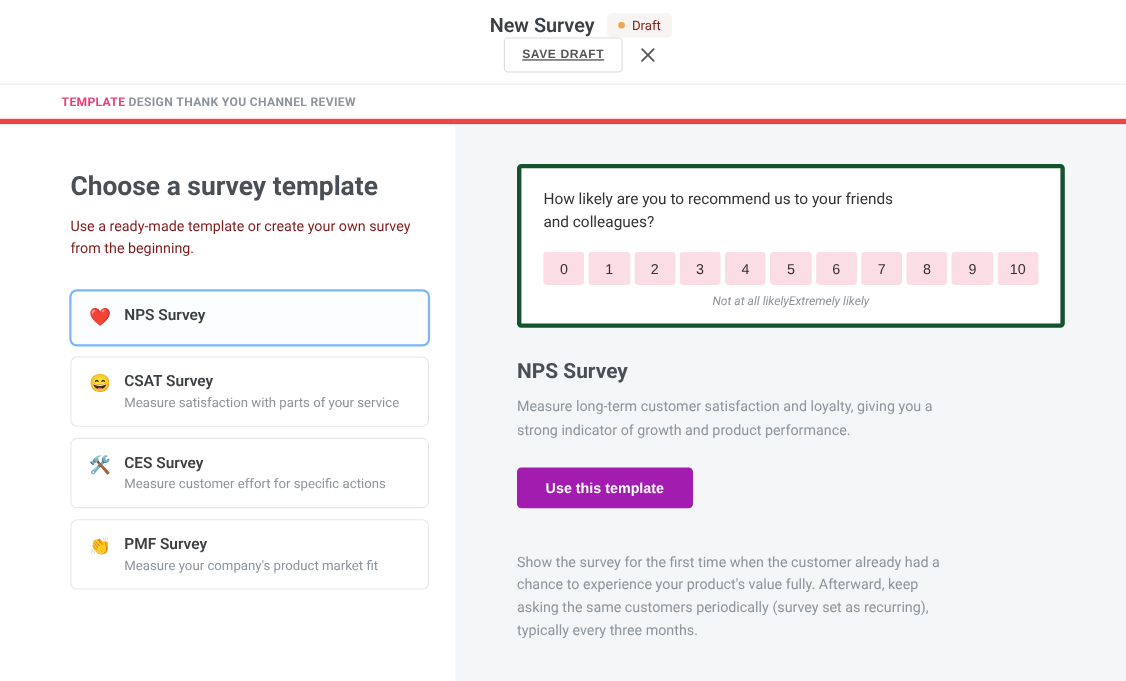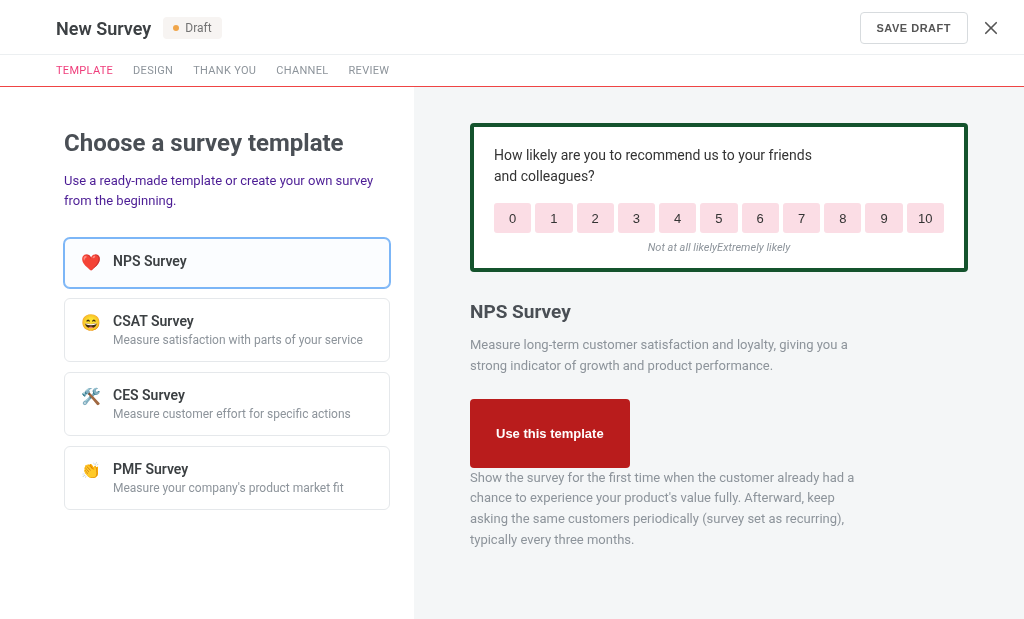--- a/index.html
+++ b/index.html
@@ -10,47 +10,48 @@
     width: 1024px;
     height: 619px;
     overflow: hidden;
   }
   .topbar {
     display: flex;
     align-items: center;
     justify-content: space-between;
     padding: 12px 24px 10px 56px;
     border-bottom: 1px solid #eceff1;
+    flex-direction: column;
   }
   .topbar-left { display: flex; align-items: center; gap: 12px; }
   .page-title { font-size: 18px; font-weight: 600; color: #3c4043; }
   .badge {
     display: inline-flex; align-items: center; gap: 6px;
-    background: #f7f4f2; color: #737373; font-size: 12px;
+    background: #f7f4f2; color: #7f1d1d; font-size: 12px;
     padding: 4px 10px; border-radius: 4px;
   }
   .badge-dot { width:6px; height:6px; border-radius:50%; background:#f0a54a; display:inline-block; }
-  .topbar-right { display:flex; align-items:center; gap:14px; }
+  .topbar-right { display:flex; align-items:center; gap:14px;text-decoration:underline; }
   .btn-save {
     border:1px solid #d7dbde; background:#fff; color:#555; font-size:11px;
     font-weight:600; letter-spacing:0.5px; padding:9px 16px; border-radius:4px; cursor:pointer;
   }
   .close-icon { width:18px; height:18px; cursor:pointer; color:#555; }
   .close-icon svg { width:100%; height:100%; }
   .tabs {
-    display:flex; gap:20px; padding:9px 24px 9px 56px;
-    border-bottom:1px solid #ef4444; font-size:11px; font-weight:400;
+    display:flex; gap:3px; padding:9px 24px 9px 56px;
+    border-bottom:5px solid #ef4444; font-size:11px; font-weight:700;
     letter-spacing:0.3px; color:#8d949b;
   }
   .tab { cursor:pointer; }
   .tab.active { color:#ef3d7b; }
   .main { display:flex; height: calc(619px - 76px); }
   .left-panel { width:414px; padding:42px 24px 24px 64px; background:#fff; }
   .lp-heading { font-size:24px; font-weight:700; color:#4a4f55; margin-bottom:14px; }
-  .lp-sub { font-size:13px; color:#4c1d95; line-height:1.5; margin-bottom:28px; max-width:310px; }
+  .lp-sub { font-size:13px; color:#7f1d1d; line-height:1.5; margin-bottom:28px; max-width:310px; }
   .tpl-card {
     border:1px solid #e5e8eb; border-radius:6px; padding:14px 16px;
     display:flex; gap:12px; align-items:flex-start; cursor:pointer; margin-bottom:10px;
   }
   .tpl-card.selected { border:1px solid #7cb6f7; background:#fbfdff; box-shadow:0 0 0 1px #7cb6f7; }
   .tpl-icon { width:20px; height:20px; font-size:16px; line-height:20px; text-align:center; flex-shrink:0; }
   .tpl-body { flex:1; }
   .tpl-title { font-size:14px; font-weight:600; color:#3c4043; margin-bottom:4px; }
   .tpl-desc { font-size:12px; color:#8d949b; }
   .create-card {
@@ -65,22 +66,22 @@
   .pv-question { font-size:14px; color:#333; margin-bottom:16px; line-height:1.5; max-width:320px; }
   .scale-row { display:flex; gap:4px; margin-bottom:8px; }
   .scale-btn {
     flex:1; height:30px; background:#fbdde5; color:#333; border:none; border-radius:3px;
     font-size:13px; cursor:pointer; display:flex; align-items:center; justify-content:center;
   }
   .scale-labels { display:flex; justify-content:center; font-size:11px; font-style:italic; color:#8d949b; }
   .rp-heading { font-size:19px; font-weight:700; color:#4a4f55; margin-bottom:12px; }
   .rp-body { font-size:13px; color:#8d949b; line-height:1.6; margin-bottom:22px; max-width:400px; }
   .btn-use {
-    background:#b91c1c; color:#fff; border:none; border-radius:4px;
-    padding:27px 26px; font-size:13px; font-weight:600; cursor:pointer; 
+    background:#a21caf; color:#fff; border:none; border-radius:4px;
+    padding:11px 26px; font-size:13px; font-weight:600; cursor:pointer; margin-bottom:40px;
   }
   .rp-subheading { font-size:15px; font-weight:700; color:#4a4f55; margin-bottom:10px; }
 </style>
 </head>
 <body>
 
 <div class="topbar">
   <div class="topbar-left">
     <span class="page-title">New Survey</span>
     <span class="badge">

